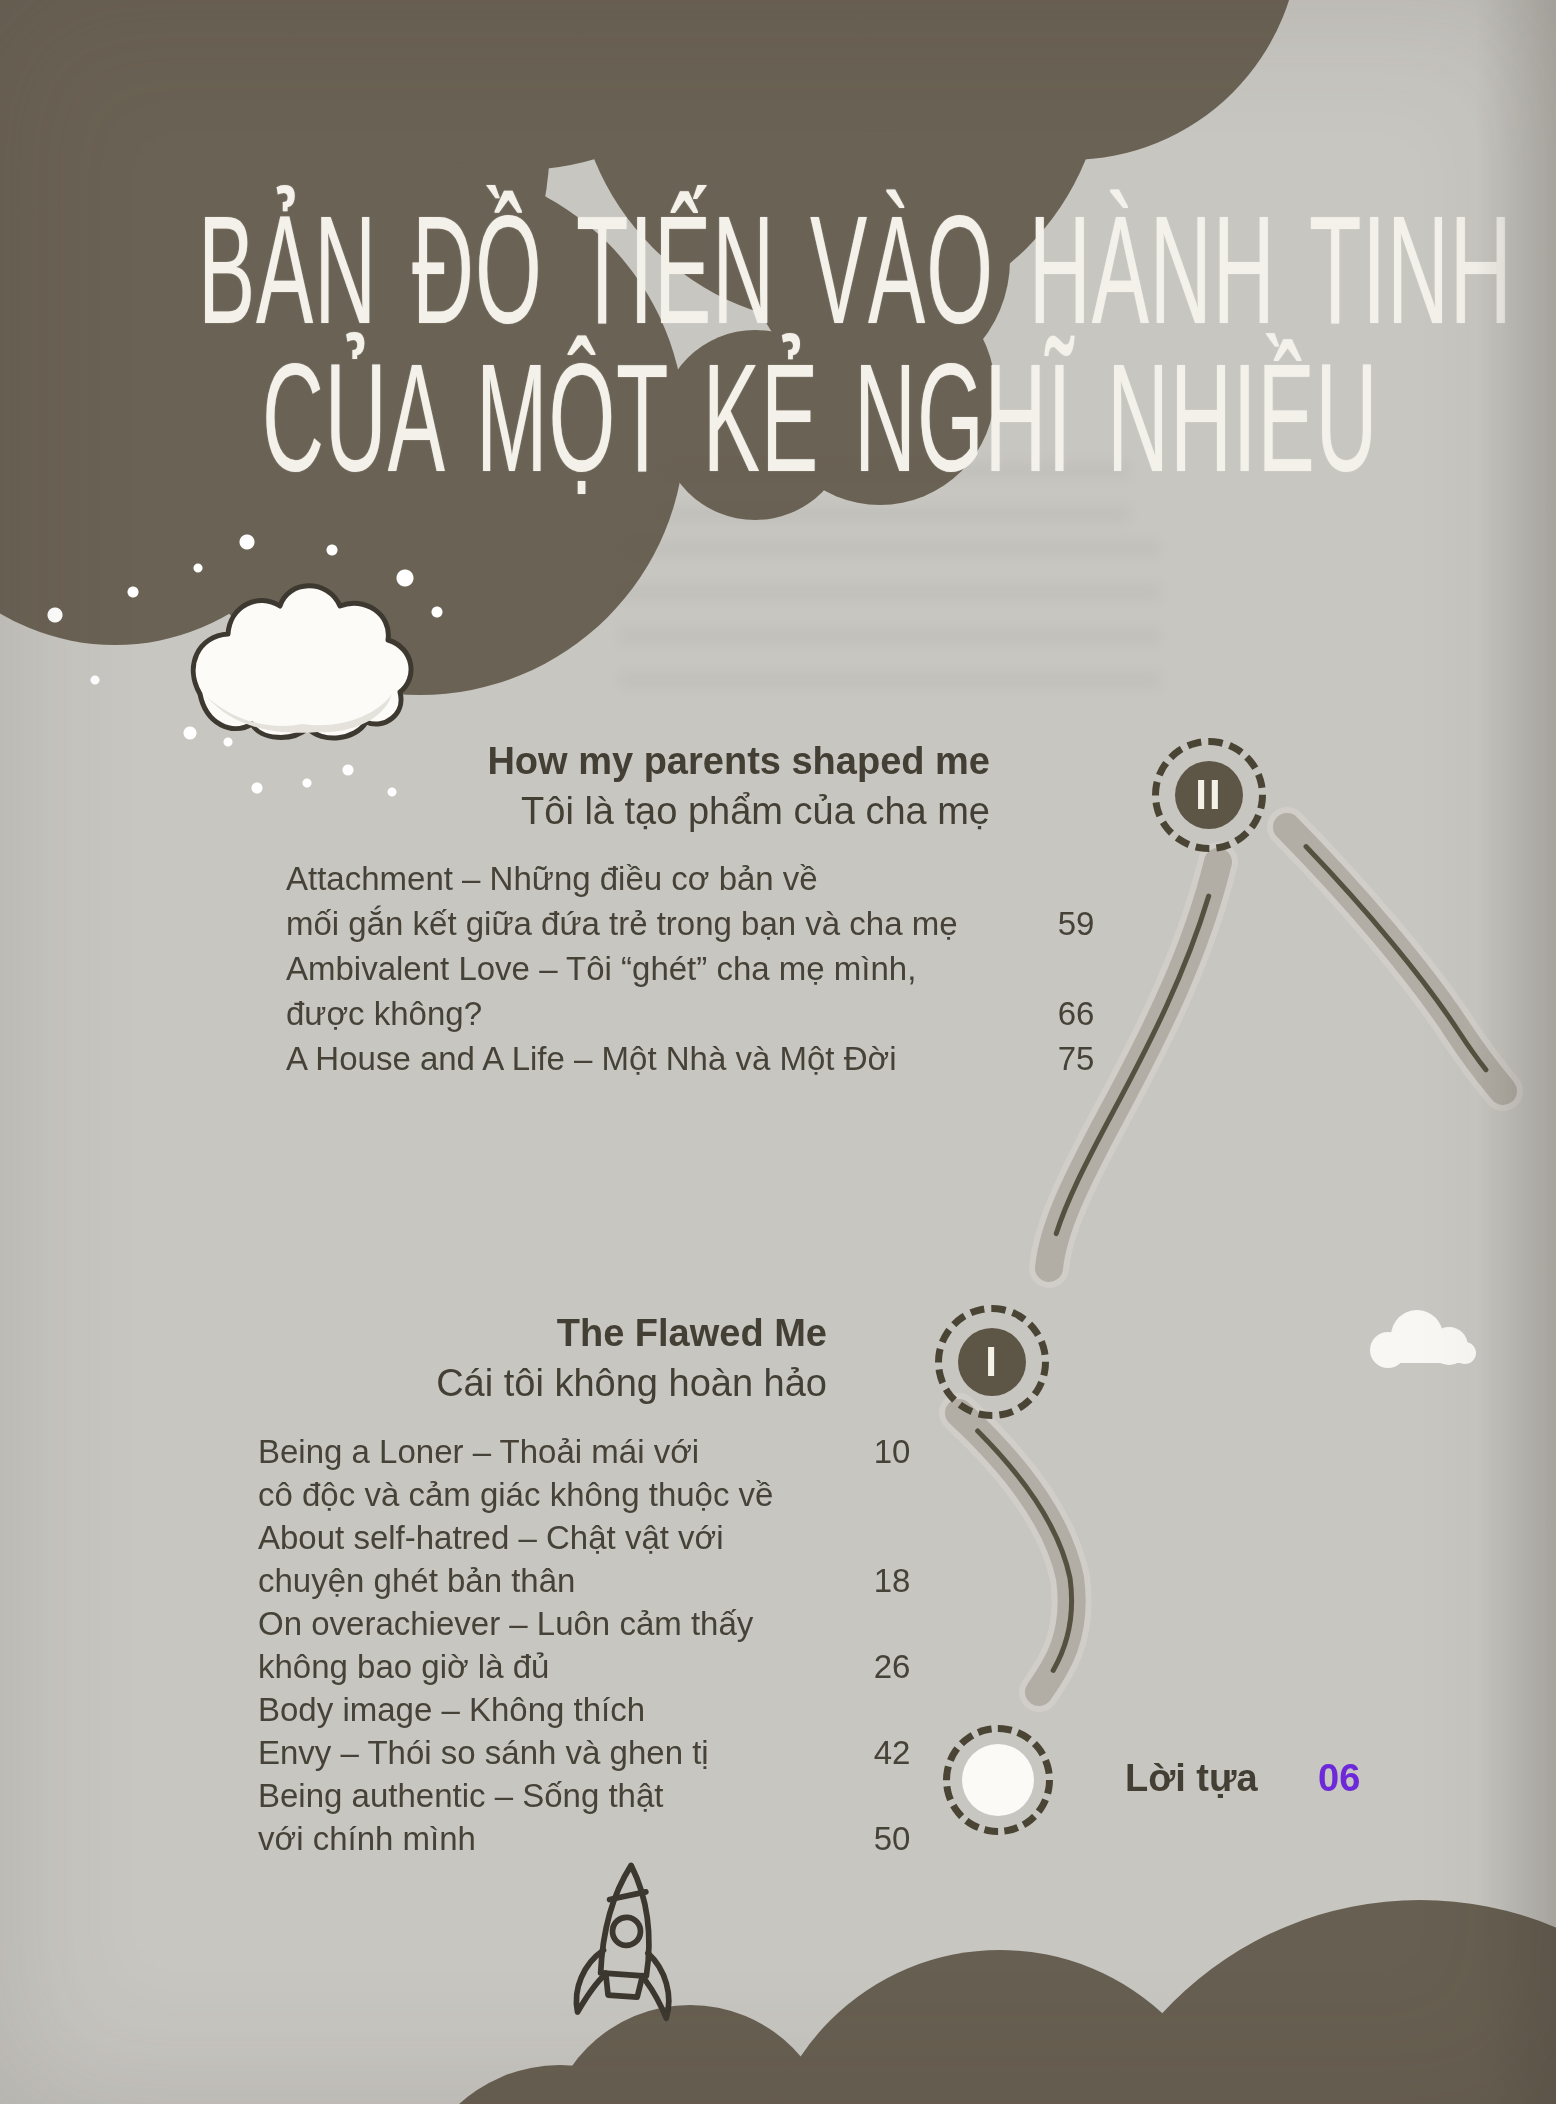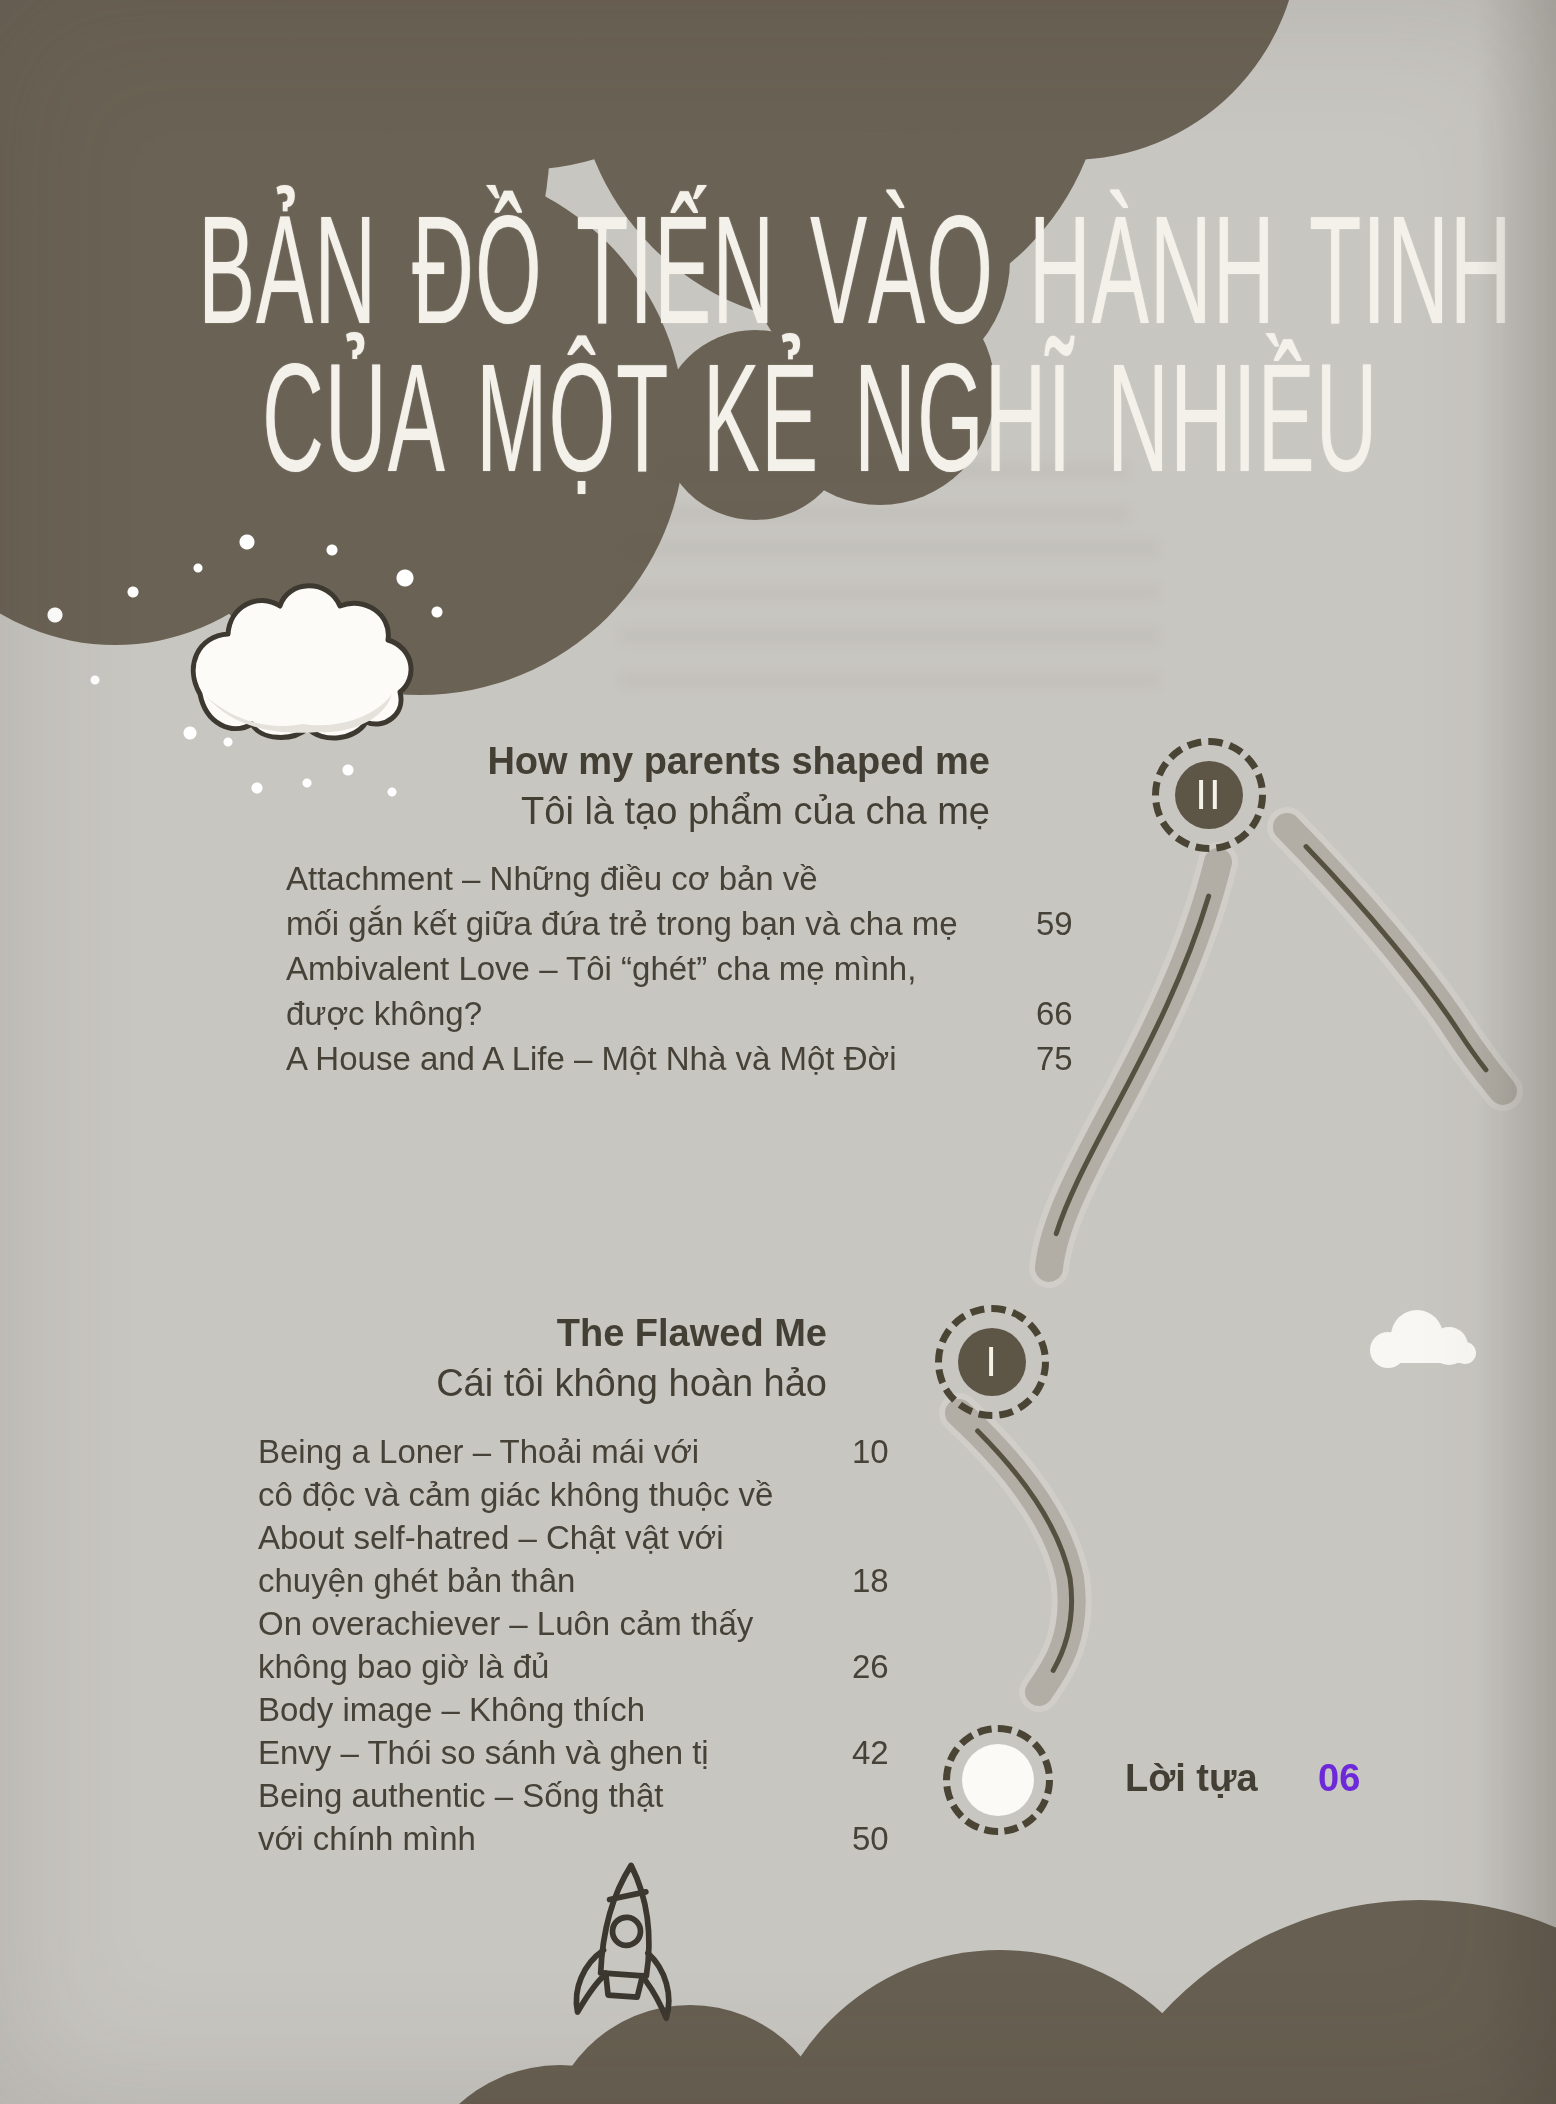--- a/index.html
+++ b/index.html
@@ -48,26 +48,26 @@
     font-size:38px; line-height:50px; white-space:nowrap;}
   .sec-heading .vi{font-weight:400;}
   .h-sec2{top:736px; right:566px;}
   .h-sec1{top:1308px; right:729px;}
   
   .toc{position:absolute; font-size:33px; color:#474238;}
   .toc-sec2{left:258px; top:856px;  width:830px; line-height:45px;margin-left:28px;}
   .toc-sec1{left:258px; top:1430px; width:674px; line-height:43px;}
   .toc-row{display:flex;}
   .toc-text{flex:1; white-space:nowrap;}
-  .toc-page{width:80px; text-align:left;}
+  .toc-page{width:80px; text-align:center;}
   
   .badge{position:absolute; border:7px dashed #4a4435; border-radius:50%;
     display:flex; align-items:center; justify-content:center; box-sizing:border-box;}
   .badge-core{border-radius:50%; background:#5d5546; display:flex; align-items:center; justify-content:center;
-    color:#f4f1e7; font-weight:400; font-size:42px; letter-spacing:2px;}
+    color:#f4f1e7; font-weight:700; font-size:42px; letter-spacing:2px;}
   .badge-2{left:1152px; top:738px;  width:114px; height:114px;}
   .badge-1{left:935px;  top:1305px; width:114px; height:114px;}
   .badge-2 .badge-core,.badge-1 .badge-core{width:68px; height:68px;}
   .badge-pre{left:943px; top:1725px; width:110px; height:110px;}
   .badge-pre .badge-core{width:72px; height:72px; background:#fbfaf7;}
   
   .preface-label{position:absolute; left:1125px; top:1757px; font-size:38px; font-weight:700; color:#433f35;}
   .preface-page {position:absolute; left:1318px; top:1757px; width:72px; text-align:left;
                  font-size:38px; font-weight:700; color:#6d28d9;}
   

